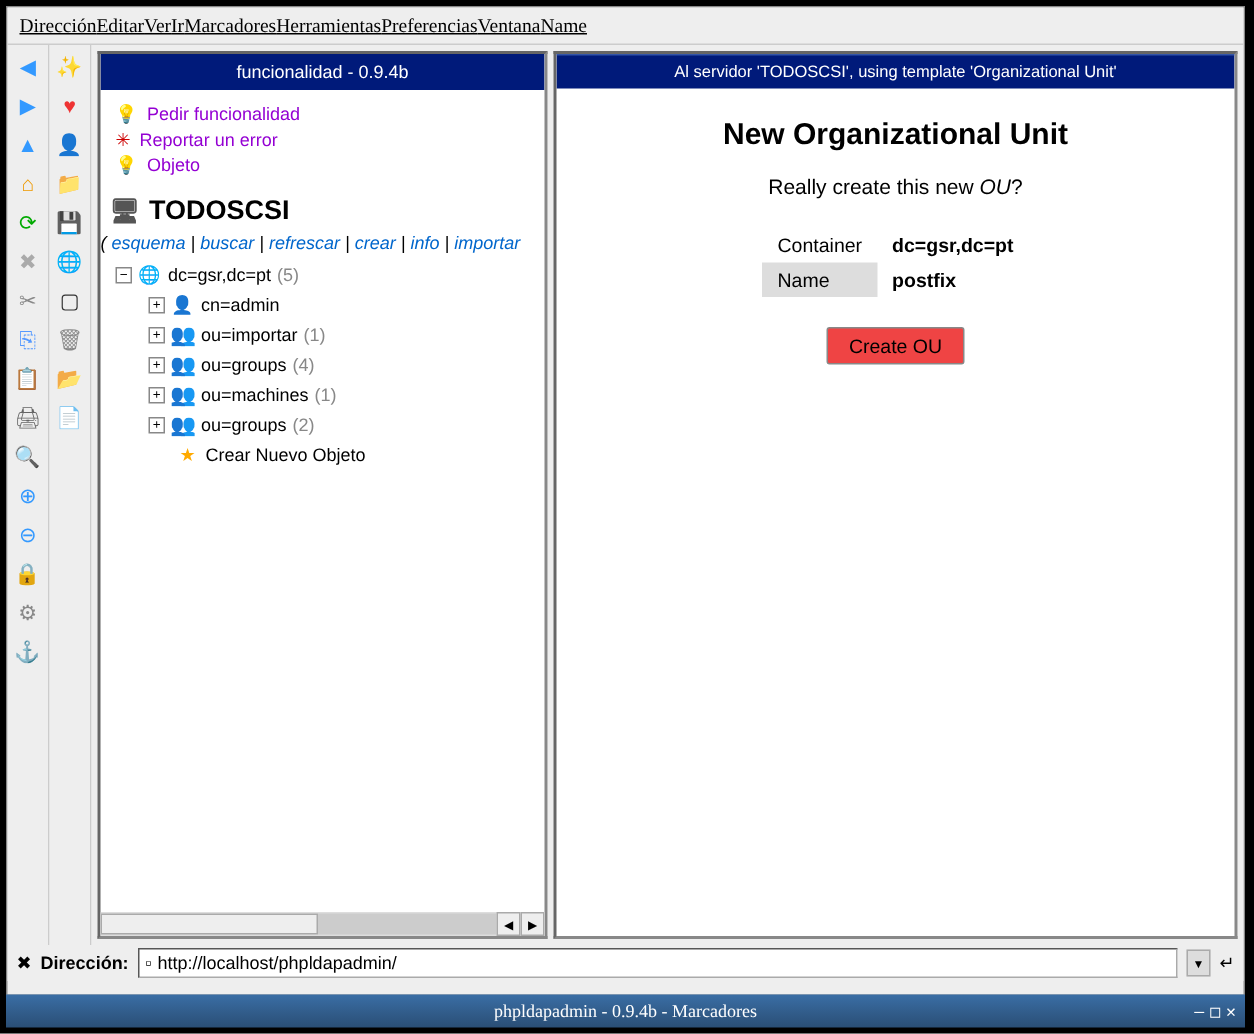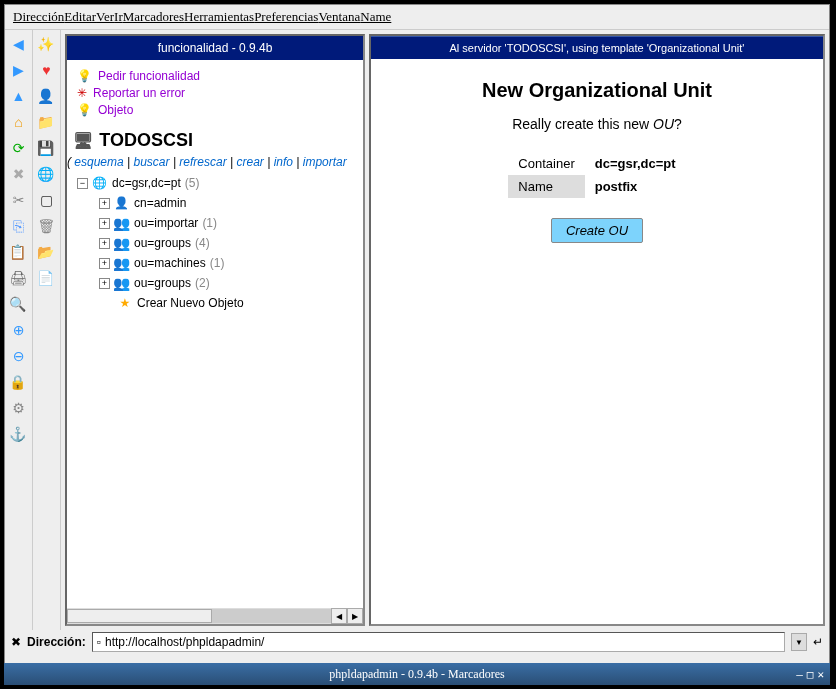--- a/index.html
+++ b/index.html
@@ -30,21 +30,21 @@
 .cnt { color: #888; }
 .right-title { background: #001a7a; color: #fff; text-align: center; padding: 10px; font-size: 22px; font-family: serif; }
 .right-sub { background: #001a7a; color: #fff; text-align: center; padding: 5px; font-size: 11px; border-top: 1px solid #3355aa; }
 .right-body { padding: 20px; text-align: center; }
 .right-body h2 { font-size: 20px; margin-bottom: 14px; }
 .right-body .q { font-size: 14px; margin-bottom: 20px; }
 .right-body .q em { font-style: italic; }
 .info-table { margin: 0 auto 20px; border-collapse: collapse; }
 .info-table td { padding: 4px 10px; text-align: left; font-size: 13px; }
 .info-table .lbl { background: #ddd; }
-.create-btn { padding: 4px 14px; background: #7dd3fc; border: 1px solid #888; border-radius: 2px; cursor: pointer; font-size: 13px; font-style: italic; }
+.create-btn { padding: 4px 14px; background: #ef4444; border: 1px solid #888; border-radius: 2px; cursor: pointer; font-size: 13px; }
 .scrollbar-h { position: absolute; bottom: 0; left: 0; right: 0; height: 16px; background: #ddd; display: flex; align-items: center; }
 .scrollbar-h .arrow { width: 16px; height: 16px; background: #eee; border: 1px solid #aaa; display: flex; align-items: center; justify-content: center; font-size: 8px; cursor: pointer; }
 .scrollbar-h .track { flex: 1; height: 14px; background: #ccc; }
 .scrollbar-h .thumb { width: 55%; height: 100%; background: #eee; border: 1px solid #aaa; }
 .statusbar { display: flex; align-items: center; padding: 2px 6px; background: #eeeeee; border-top: 1px solid #ccc; font-size: 12px; gap: 6px; height: 20px; }
 .status-dot { width: 10px; height: 10px; background: #4b4; border-radius: 50%; border: 1px solid #080; }
 .addrbar { display: flex; align-items: center; padding: 2px 6px; background: #eeeeee; gap: 6px; height: 24px; }
 .addr-input { flex: 1; border: 1px inset #aaa; background: #fff; padding: 2px 4px; font-size: 12px; display: flex; align-items: center; }
 .dropdown-arrow { width: 16px; height: 18px; background: #ddd; border: 1px solid #aaa; display: flex; align-items: center; justify-content: center; font-size: 8px; cursor: pointer; }
 .titlebar { position: absolute; bottom: 4px; left: 4px; width: 826px; height: 22px; background: linear-gradient(#3a6ea5, #2a4e75); display: flex; align-items: center; justify-content: center; color: #fff; font-family: 'Comic Sans MS', cursive; font-size: 12px; }

